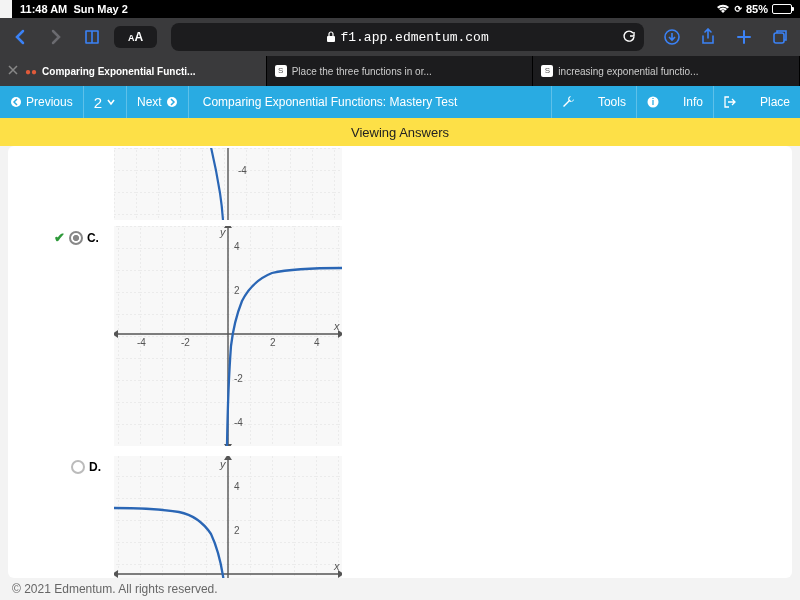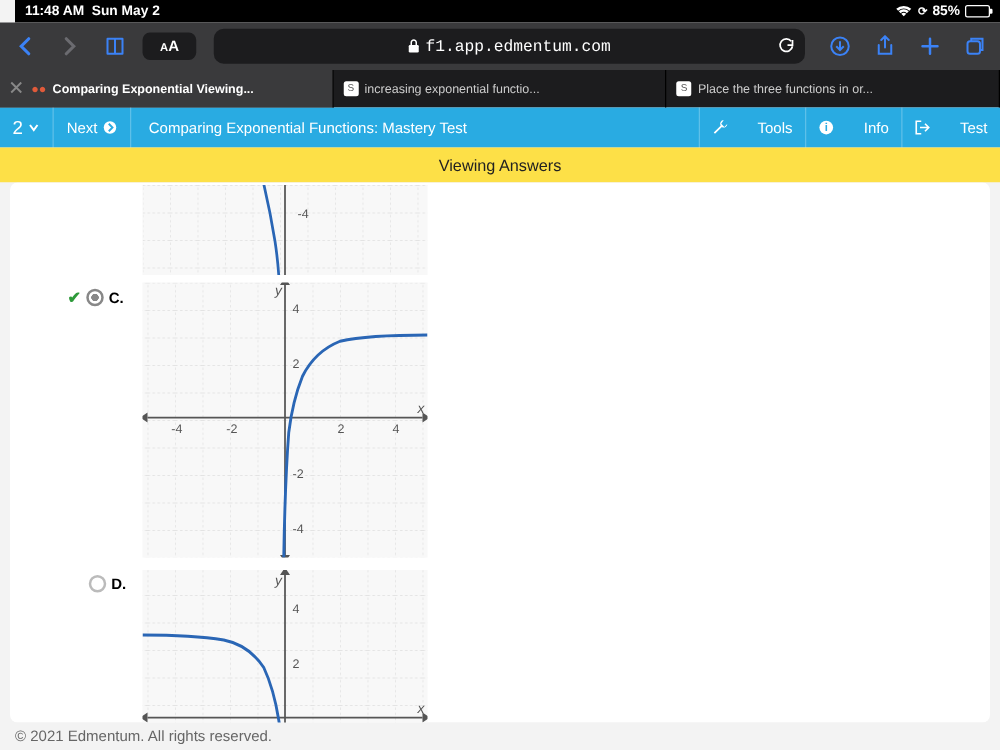--- a/index.html
+++ b/index.html
@@ -113,33 +113,40 @@
 </div>
 
 <div class="tabs-bar">
   <div class="tab active">
     <span class="close">
         <svg width="10" height="10" viewBox="0 0 10 10">
           <path d="M1 1 L9 9 M9 1 L1 9" stroke="#888" stroke-width="1.5"></path>
         </svg>
       </span>
     <span style="color:#e05a3a">●●</span>
-    <span>Comparing Exponential Viewing...</span>
-  </div>
+    <span>Comparing Exponential Functi...</span>
+  </div>
+  <div class="tab">
+      <span class="favicon"></span>
+      <span>Place the three functions in or...</span>
+    </div>
   <div class="tab">
       <span class="favicon"></span>
       <span>increasing exponential functio...</span>
     </div>
-  <div class="tab">
-      <span class="favicon"></span>
-      <span>Place the three functions in or...</span>
-    </div>
 </div>
 
 <div class="app-bar">
+  <div class="app-btn">
+    <svg width="12" height="12" viewBox="0 0 12 12">
+        <circle cx="6" cy="6" r="5" fill="#fff"></circle>
+        <path d="M7 3 L4 6 L7 9" stroke="#29abe2" stroke-width="1.5" fill="none"></path>
+      </svg>
+    <span>Previous</span>
+  </div>
   <div class="app-btn">
     <span class="qnum">2</span>
     <svg width="10" height="10" viewBox="0 0 10 10">
         <path d="M2 3 L5 7 L8 3" stroke="#fff" stroke-width="1.6" fill="none"></path>
       </svg>
   </div>
   <div class="app-btn">
     <span>Next</span>
     <svg width="12" height="12" viewBox="0 0 12 12">
         <circle cx="6" cy="6" r="5" fill="#fff"></circle>
@@ -157,21 +164,21 @@
     <svg width="12" height="12" viewBox="0 0 12 12">
         <circle cx="6" cy="6" r="5.5" fill="#fff"></circle>
         <text x="6" y="9" text-anchor="middle" font-size="9" font-weight="bold" fill="#29abe2">i</text>
       </svg>
     <span>Info</span>
   </div>
   <div class="app-btn right">
     <svg width="12" height="12" viewBox="0 0 12 12">
         <path d="M5 1 h-4 v10 h4 M4 6 h7 M8 3 l3 3 l-3 3" stroke="#fff" stroke-width="1.3" fill="none"></path>
       </svg>
-    <span>Test</span>
+    <span>Place</span>
   </div>
 </div>
 
 <div class="banner">Viewing Answers</div>
 
 <div class="content">
   <div class="card">
 
     <div class="partial-graph">
       <svg width="228" height="72" viewBox="0 0 228 72">

